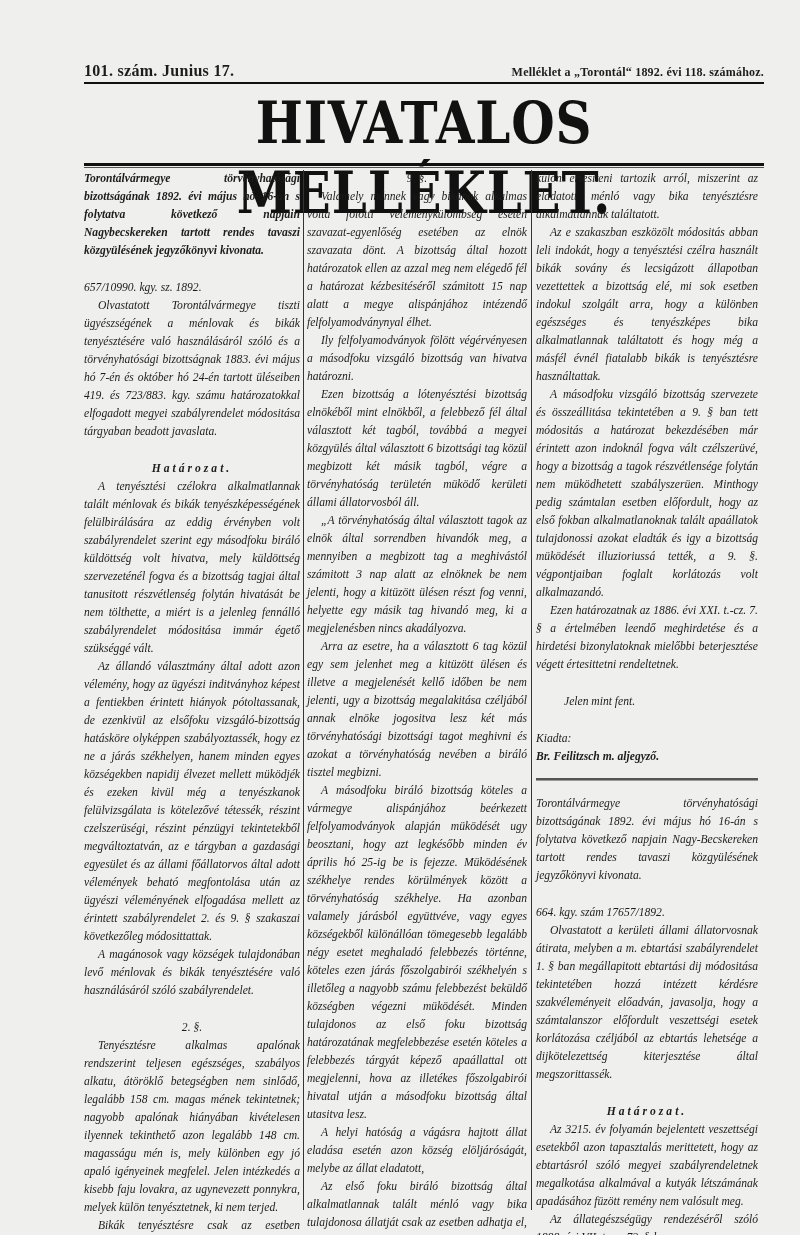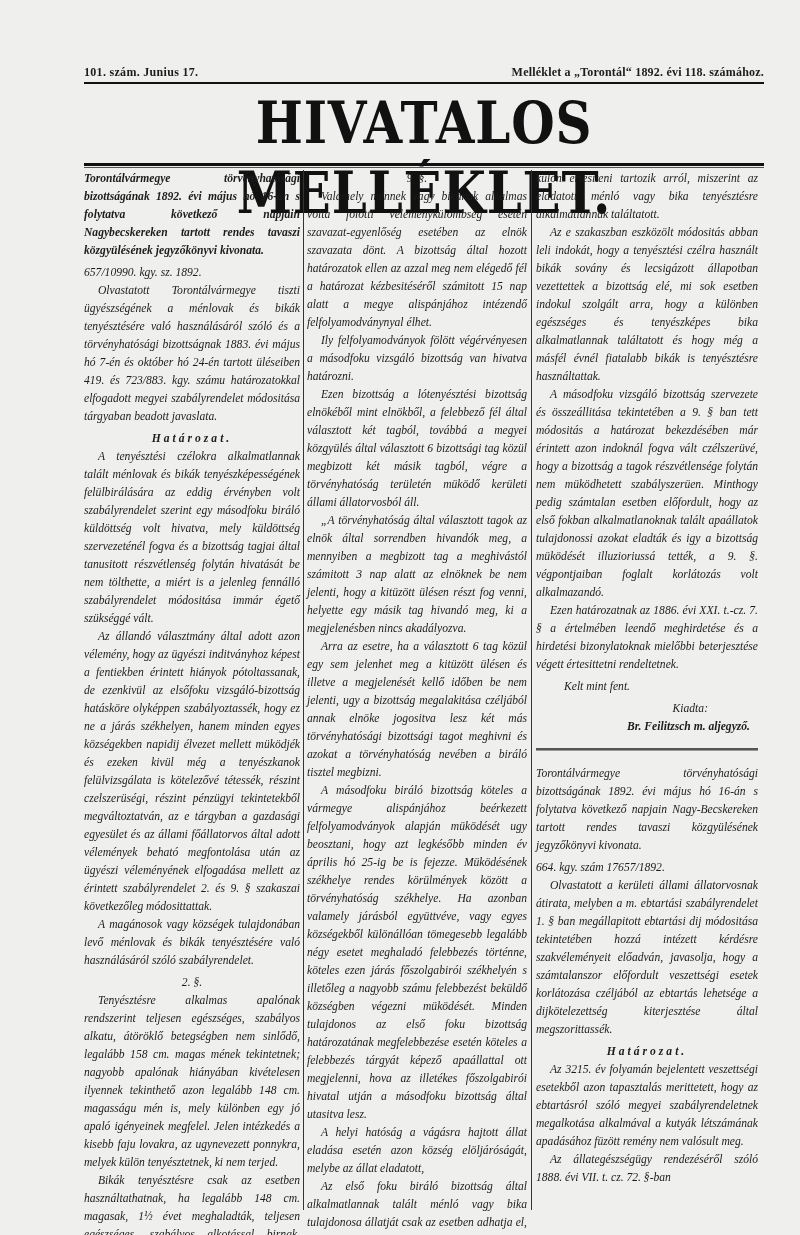--- a/index.html
+++ b/index.html
@@ -8,21 +8,21 @@
       background: #efefed;
       font-family: "Liberation Serif", "DejaVu Serif", serif;
       color: #1c1c1c;
     }
     .page { position: absolute; left: 0; top: 0; width: 800px; height: 1235px; }
     .header-line {
       position: absolute; left: 84px; top: 60px; width: 680px; height: 20px;
       display: flex; justify-content: space-between; align-items: flex-end;
       font-weight: bold;
     }
-    .header-left { font-size: 12px; letter-spacing: 0.3px; }
+    .header-left { font-size: 16px; letter-spacing: 0.3px; }
     .header-right { font-size: 12px; letter-spacing: 0.2px; }
     .rule-top { position: absolute; left: 84px; top: 82px; width: 680px; height: 2px; background: #111; }
     .masthead {
       position: absolute; left: 84px; top: 88px; width: 680px; height: 70px;
       text-align: center; font-family: "DejaVu Serif", "Liberation Serif", serif;
       font-weight: bold; font-size: 58px; line-height: 70px; letter-spacing: 1px;
       transform: scaleX(0.86); transform-origin: center;
       color: #111;
     }
     .rule-mast { position: absolute; left: 84px; top: 163px; width: 680px; height: 3px; background: #111; }
@@ -35,23 +35,23 @@
     .col2 { left: 307px; width: 220px; }
     .col3 { left: 536px; width: 222px; }
     .vrule { position: absolute; top: 170px; width: 1px; background: #333; height: 1040px; }
     .v1 { left: 303px; }
     .v2 { left: 531px; }
     p { margin: 0; }
     .ind { text-indent: 14px; }
     .b { font-weight: bold; }
     .center { text-align: center; text-indent: 0; }
     .spaced { letter-spacing: 3px; font-weight: bold; }
-    .sig-right { text-align: right; padding-right: 20px; }
+    .sig-right { text-align: left; padding-right: 20px; }
     .hr-sep { height: 2px; background: #555; margin: 12px 0 14px 0; border-bottom: 1px solid #999; }
-    .gap { margin-top: 4px; }
+    .gap { margin-top: 19px; }
   </style>
 </head>
 <body>
 
 <div class="page">
   <div class="header-line">
     <span class="header-left">101. szám. Junius 17.</span>
     <span class="header-right">Melléklet a „Torontál“ 1892. évi 118. számához.</span>
   </div>
   <div class="rule-top"></div>
@@ -85,21 +85,21 @@
     <p class="ind">A másodfoku biráló bizottság köteles a vármegye alispánjához beérkezett felfolyamodványok alapján müködését ugy beosztani, hogy azt legkésőbb minden év április hó 25-ig be is fejezze. Müködésének székhelye rendes körülmények között a törvényhatóság székhelye. Ha azonban valamely járásból együttvéve, vagy egyes községekből különállóan tömegesebb legalább négy esetet meghaladó felebbezés történne, köteles ezen járás főszolgabirói székhelyén s illetőleg a nagyobb számu felebbezést beküldő községben végezni müködését. Minden tulajdonos az első foku bizottság határozatának megfelebbezése esetén köteles a felebbezés tárgyát képező apaállattal ott megjelenni, hova az illetékes főszolgabirói hivatal utján a másodfoku bizottság által utasitva lesz.</p>
     <p class="ind">A helyi hatóság a vágásra hajtott állat eladása esetén azon község elöljáróságát, melybe az állat eladatott,</p>
     <p class="ind">Az első foku biráló bizottság által alkalmatlannak talált ménló vagy bika tulajdonosa állatját csak az esetben adhatja el, ha ezen szándékát a helyhatóságnál előlegesen bejelentette és az eladni czélzott állat járlatára a községi jegyző és biró a vizsgálóbizottság által hozott határozat lényegét feljegyezte.</p>
   </div>
 
   <div class="col col3">
     <p>külön értesiteni tartozik arról, miszerint az eladatott ménló vagy bika tenyésztésre alkalmatlannak találtatott.</p>
     <p class="ind">Az e szakaszban eszközölt módositás abban leli indokát, hogy a tenyésztési czélra használt bikák sovány és lecsigázott állapotban vezettettek a bizottság elé, mi sok esetben indokul szolgált arra, hogy a különben egészséges és tenyészképes bika alkalmatlannak találtatott és hogy még a másfél évnél fiatalabb bikák is tenyésztésre használtattak.</p>
     <p class="ind">A másodfoku vizsgáló bizottság szervezete és összeállitása tekintetében a 9. § ban tett módositás a határozat bekezdésében már érintett azon indoknál fogva vált czélszerüvé, hogy a bizottság a tagok részvétlensége folytán nem müködhetett szabályszerüen. Minthogy pedig számtalan esetben előfordult, hogy az első fokban alkalmatlanoknak talált apaállatok tulajdonossi azokat eladták és igy a bizottság müködését illuzioriussá tették, a 9. §. végpontjaiban foglalt korlátozás volt alkalmazandó.</p>
     <p class="ind">Ezen határozatnak az 1886. évi XXI. t.-cz. 7. § a értelmében leendő meghirdetése és a hirdetési bizonylatoknak mielőbbi beterjesztése végett értesittetni rendeltetnek.</p>
-    <p class="ind gap" style="text-indent:28px">Kelt mint fent.</p>
+    <p class="ind gap" style="text-indent:28px">Jelen mint fent.</p>
     <p class="sig-right gap" style="padding-right:50px">Kiadta:</p>
     <p class="sig-right b" style="padding-right:8px">Br. Feilitzsch m. aljegyző.</p>
     <div class="hr-sep"></div>
     <p>Torontálvármegye törvényhatósági bizottságának 1892. évi május hó 16-án s folytatva következő napjain Nagy-Becskereken tartott rendes tavaszi közgyülésének jegyzőkönyvi kivonata.</p>
     <p class="gap">664. kgy. szám 17657/1892.</p>
     <p class="ind">Olvastatott a kerületi állami állatorvosnak átirata, melyben a m. ebtartási szabályrendelet 1. § ban megállapitott ebtartási dij módositása tekintetében hozzá intézett kérdésre szakvéleményeit előadván, javasolja, hogy a számtalanszor előfordult veszettségi esetek korlátozása czéljából az ebtartás lehetsége a dijkötelezettség kiterjesztése által megszorittassék.</p>
     <p class="center spaced gap">Határozat.</p>
     <p class="ind">Az 3215. év folyamán bejelentett veszettségi esetekből azon tapasztalás merittetett, hogy az ebtartásról szóló megyei szabályrendeletnek megalkotása alkalmával a kutyák létszámának apadásához füzött remény nem valósult meg.</p>
     <p class="ind">Az állategészségügy rendezéséről szóló 1888. évi VII. t. cz. 72. §-ban</p>
   </div>

